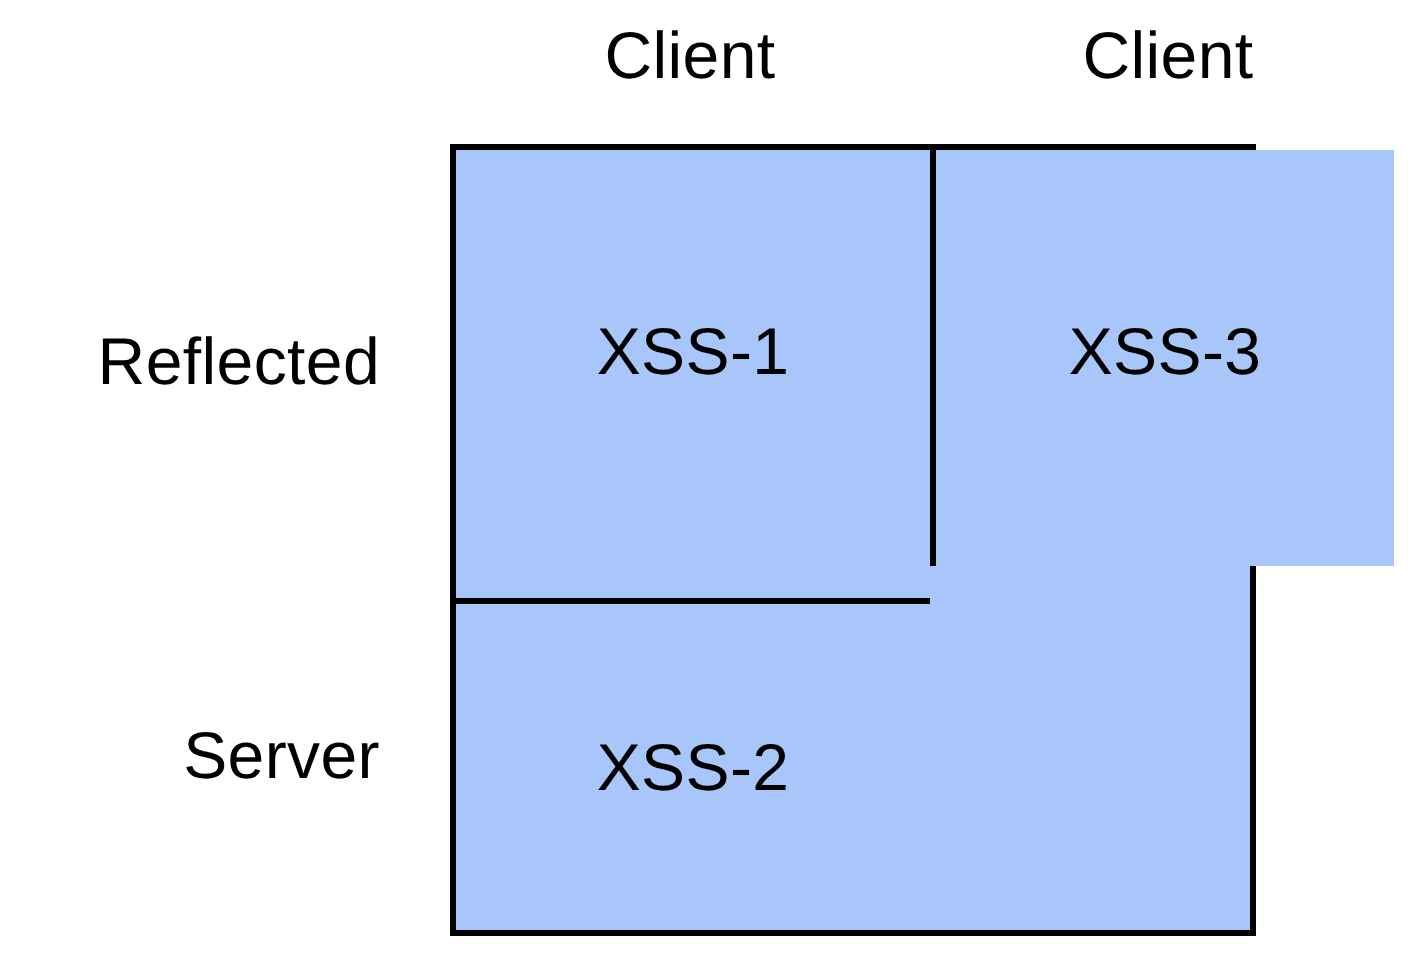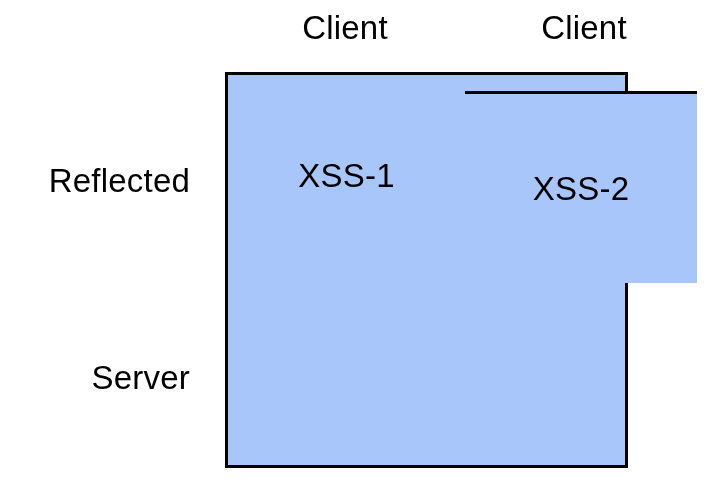--- a/index.html
+++ b/index.html
@@ -88,17 +88,18 @@
 <div class="col-header" id="col-header-client">Client</div>
 
 <div class="row-label" id="row-label-reflected">Reflected</div>
 
 <div class="row-label" id="row-label-stored">Server</div>
 
 <div id="matrix">
 
   <div class="matrix-cell cell-top">XSS-1</div>
 
+  <div class="matrix-cell cell-top col-right">XSS-3</div>
 
   <div class="matrix-cell cell-bottom row-bottom">XSS-2</div>
 
 
 </div>
 
 </body></html>

